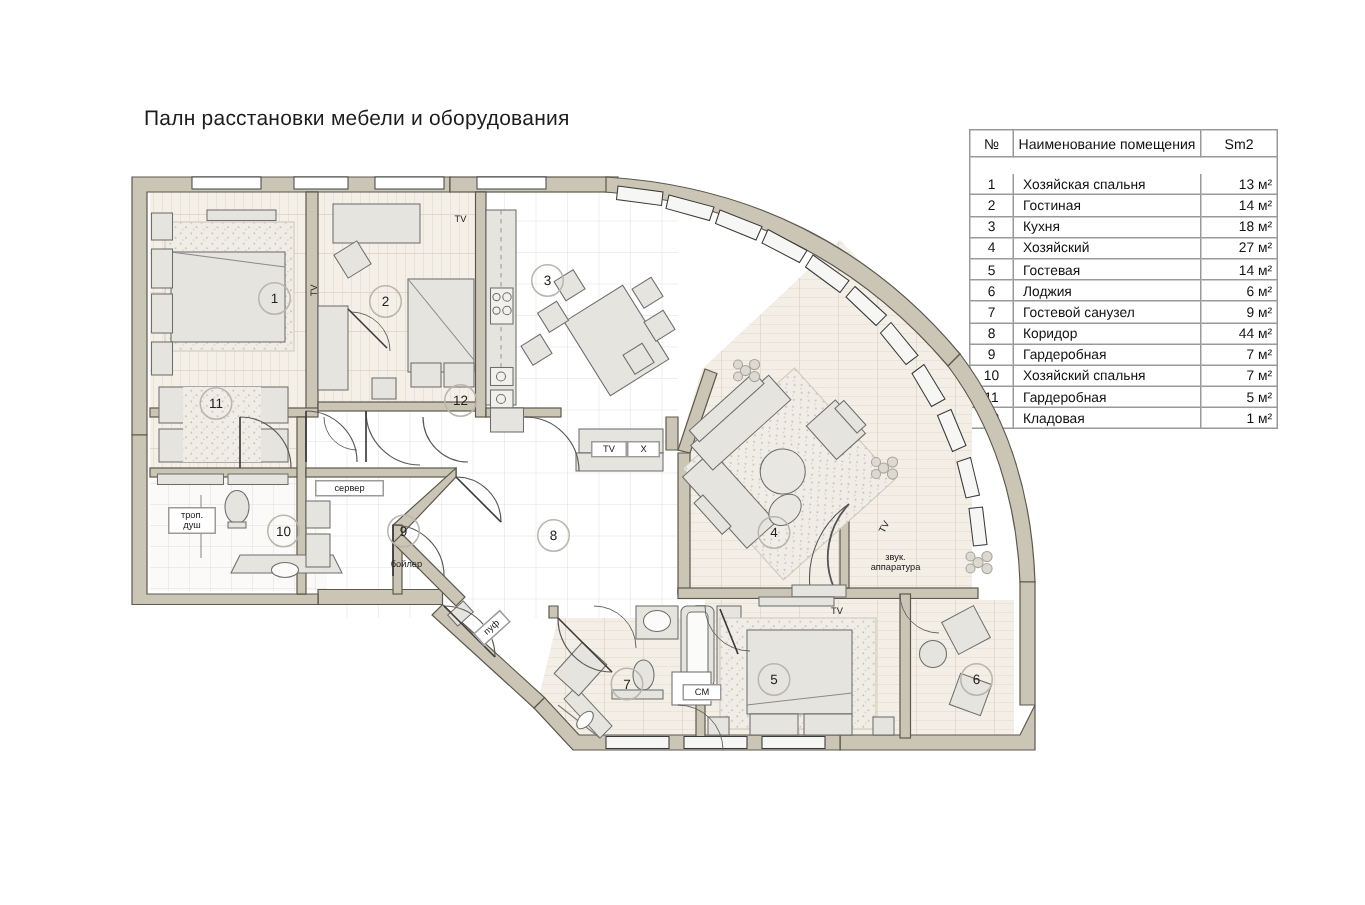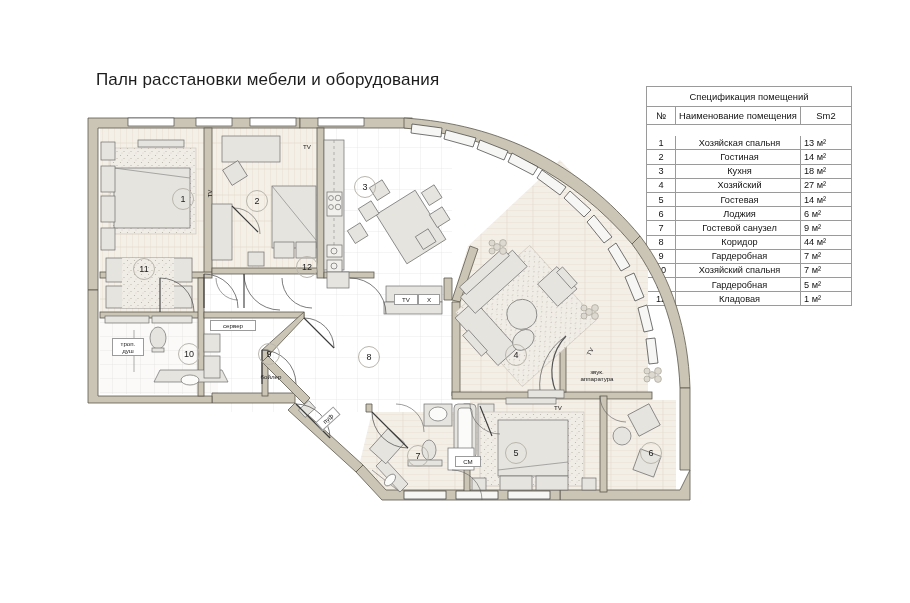--- a/index.html
+++ b/index.html
@@ -2,60 +2,59 @@
 <html><head>
 <meta charset="utf-8">
 <style>
   html,body{margin:0;padding:0;}
   body{
     width:910px;height:603px;background:#ffffff;position:relative;
     font-family:"Liberation Sans","DejaVu Sans",sans-serif;
     color:#1a1a1a;overflow:hidden;
   }
   #title{
-    position:absolute;left:96px;top:70px;font-size:17px;letter-spacing:.15px;color:#1c1c1c;
+    position:absolute;left:96px;top:70px;font-size:14px;letter-spacing:.15px;color:#1c1c1c;
   }
   
   #spec{
     position:absolute;left:646px;top:86px;width:206px;
     font-size:9.2px;color:#111;
   }
   #spec .cap{
     border:1px solid #9a9a9a;border-bottom:none;text-align:center;padding:4px 0 4px;
     font-size:9.4px;
   }
   #spec table{border-collapse:collapse;width:100%;}
   #spec th,#spec td{border:1px solid #9a9a9a;padding:1.6px 3px;font-weight:normal;}
   #spec thead th{text-align:center;font-size:9.4px;padding:3px 3px;}
   #spec .gap td{border-left:1px solid #9a9a9a;border-right:1px solid #9a9a9a;
     border-top:none;border-bottom:none;height:8px;}
   #spec td.num{width:22px;text-align:center;}
-  #spec td.nm{text-align:center;padding-left:6px;}
-  #spec td.ar{width:44px;text-align:left;}
+  #spec td.nm{text-align:left;padding-left:6px;}
+  #spec td.ar{width:44px;text-align:right;}
   #spec tbody tr td{border-top:none;}
   #spec tbody tr:first-child td{border-top:1px solid #9a9a9a;}
   
   #plan{position:absolute;left:0;top:0;width:910px;height:603px;}
   .roomnum{
     position:absolute;width:20px;height:20px;border-radius:50%;
     border:.7px solid #b9b6ad;color:#222;font-size:9px;
     display:flex;align-items:center;justify-content:center;
     background:transparent;
   }
   .plabel{position:absolute;font-size:6.2px;color:#1b1b1b;line-height:1.15;
     text-align:center;background:#fff;border:.5px solid #9b9b9b;padding:1px 2px;}
   .plabel.nb{border:none;background:transparent;padding:0;}
 </style>
 </head>
 <body>
 
 <div id="title">Палн расстановки мебели и оборудования</div>
 
 <div id="spec">
-  <div class="cap">Спецификация помещений</div>
   <table>
     <thead>
       <tr>
         <th>№</th>
         <th>Наименование помещения</th>
         <th>Sm2</th>
       </tr>
     </thead>
     <tbody id="spec-body">
         <tr class="gap">

